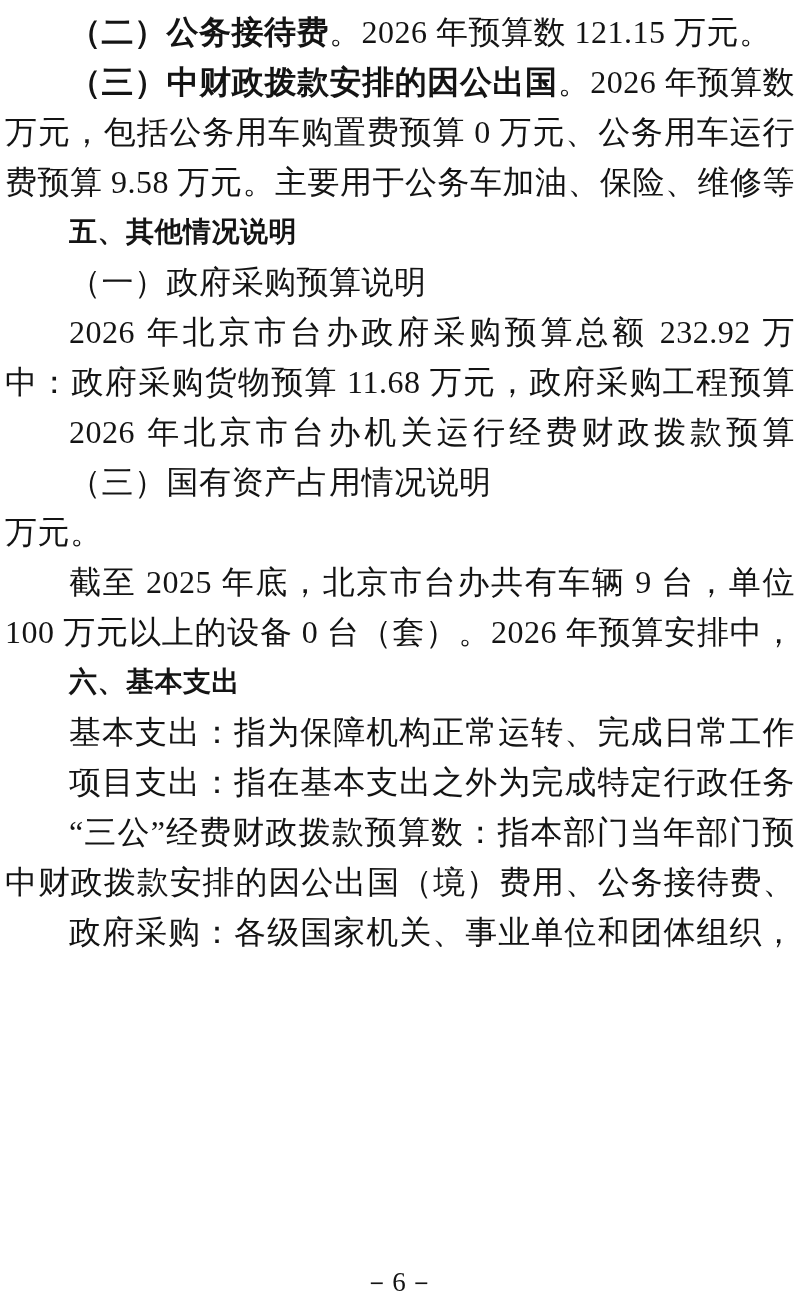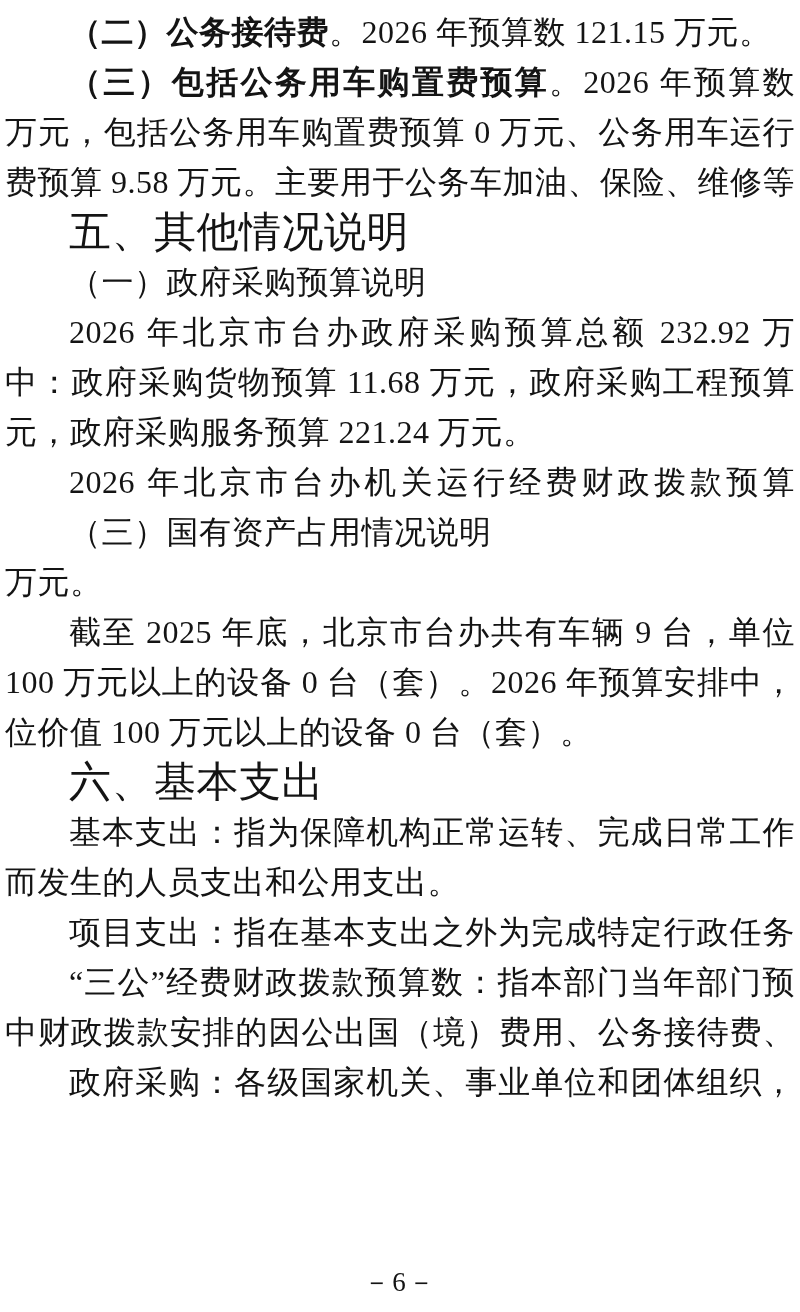--- a/index.html
+++ b/index.html
@@ -34,22 +34,22 @@
     text-align-last: justify;
     text-justify: inter-character;
   }
   
   .in {
     text-indent: 64px;
   }
   
   .h-sec {
     font-family: "Liberation Sans", sans-serif;
-    font-weight: 400;
-    font-size: 42px;
+    font-weight: 700;
+    font-size: 28px;
   }
   
   .sub {
     font-family: Liberation Sans, sans-serif;
   }
   
   .b {
     font-weight: 700;
   }
   .page-footer {
@@ -65,54 +65,51 @@
     font-family: "Liberation Serif", serif;
   }
 </style>
 </head>
 <body>
 
 <div class="doc-page">
 
   <div class="ln in"><span class="b">（二）公务接待费</span><span>。2026 年预算数 121.15 万元。</span></div>
 
-  <div class="ln in fill"><span class="b">（三）包括公务用车购置费预算</span><span>。2026 年预算数 9.58</span></div>
+  <div class="ln in fill"><span class="b">（三）中财政拨款安排的因公出国</span><span>。2026 年预算数 9.58</span></div>
 
   <div class="ln fill">万元，包括公务用车购置费预算 0 万元、公务用车运行维护</div>
 
   <div class="ln fill">费预算 9.58 万元。主要用于公务车加油、保险、维修等支出。</div>
 
   <div class="ln in h-sec">五、其他情况说明</div>
 
   <div class="ln in sub">（一）政府采购预算说明</div>
 
   <div class="ln in fill">2026 年北京市台办政府采购预算总额 232.92 万元，其</div>
 
   <div class="ln fill">中：政府采购货物预算 11.68 万元，政府采购工程预算 0 万</div>
 
-  <div class="ln">元，政府采购服务预算 221.24 万元。</div>
 
 
   <div class="ln in fill">2026 年北京市台办机关运行经费财政拨款预算 221.95</div>
 
   <div class="ln in sub">（三）国有资产占用情况说明</div>
 
   <div class="ln">万元。</div>
 
   <div class="ln in fill">截至 2025 年底，北京市台办共有车辆 9 台，单位价值</div>
 
   <div class="ln fill">100 万元以上的设备 0 台（套）。2026 年预算安排中，购置单</div>
 
-  <div class="ln">位价值 100 万元以上的设备 0 台（套）。</div>
 
   <div class="ln in h-sec">六、基本支出</div>
 
   <div class="ln in fill">基本支出：指为保障机构正常运转、完成日常工作任务</div>
 
-  <div class="ln">而发生的人员支出和公用支出。</div>
 
   <div class="ln in fill">项目支出：指在基本支出之外为完成特定行政任务或事</div>
 
 
   <div class="ln in fill">“三公”经费财政拨款预算数：指本部门当年部门预算</div>
 
   <div class="ln fill">中财政拨款安排的因公出国（境）费用、公务接待费、公务</div>
 
 
   <div class="ln in fill">政府采购：各级国家机关、事业单位和团体组织，使用</div>

